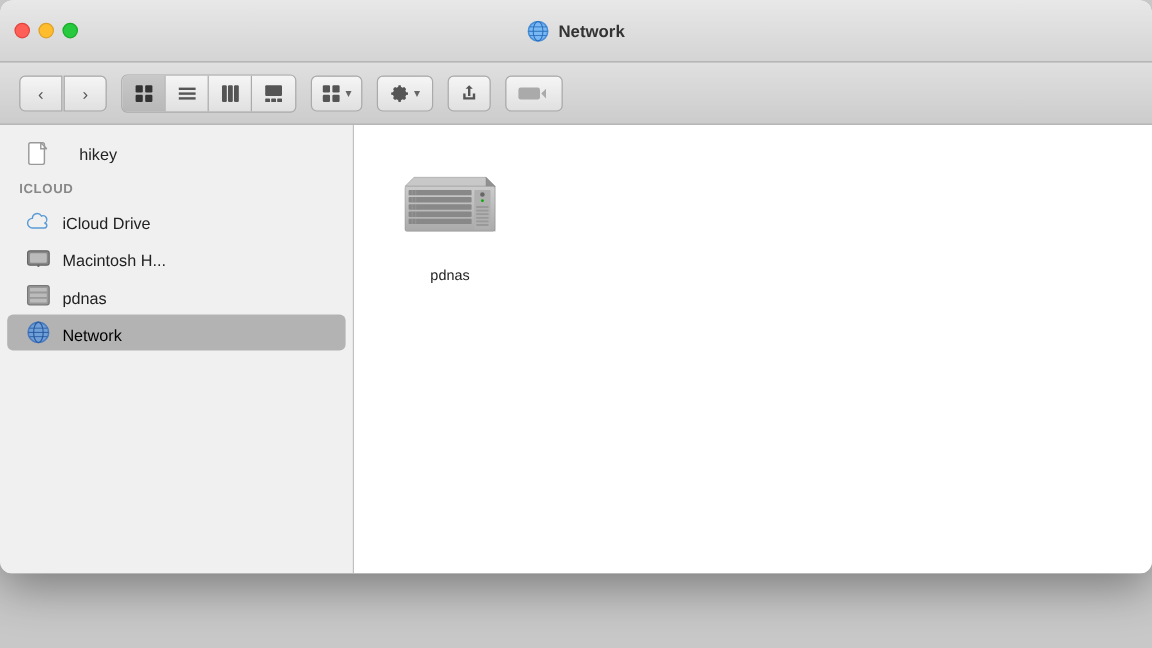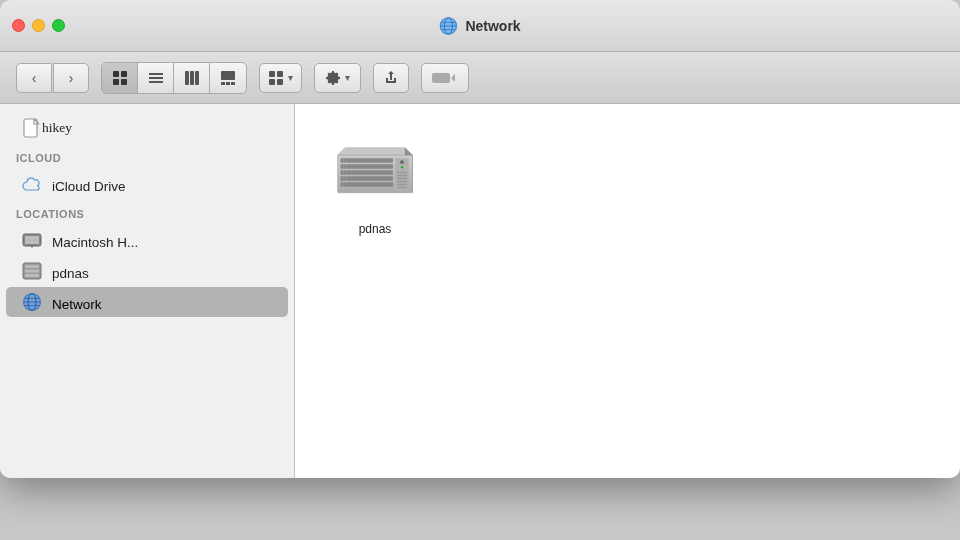--- a/index.html
+++ b/index.html
@@ -237,28 +237,27 @@
       font-size: 13.5px;
       white-space: nowrap;
       overflow: hidden;
       text-overflow: ellipsis;
     }
 
     
     .sidebar-top-item {
       display: flex;
       align-items: center;
-      gap: 0;
+      gap: 24px;
       padding: 5px 16px;
       cursor: pointer;
       border-radius: 5px;
       margin: 1px 6px;
       font-size: 13.5px;
       color: #222;
-      font-family: Liberation Serif, serif;
     }
 
     
     .file-content {
       flex: 1;
       background: #ffffff;
       padding: 30px;
       display: flex;
       flex-wrap: wrap;
       align-content: flex-start;
@@ -417,21 +416,20 @@
       <div class="sidebar-section-label">iCloud</div>
       <div class="sidebar-item">
         <div class="sidebar-item-icon">
           <svg width="20" height="16" viewBox="0 0 20 16" fill="none">
             <path d="M15 14H5a4 4 0 0 1 0-8 4 4 0 0 1 7.5-2A3 3 0 0 1 15 10a2 2 0 0 1 0 4z" stroke="#5b9bd5" stroke-width="1.2" fill="none"></path>
           </svg>
         </div>
         <span class="sidebar-item-label">iCloud Drive</span>
       </div>
 
-      <div class="sidebar-section-label">Locations</div>
       <div class="sidebar-item">
         <div class="sidebar-item-icon">
           <svg width="20" height="18" viewBox="0 0 20 18" fill="none">
             <rect x="1" y="3" width="18" height="12" rx="2" fill="#888" stroke="#666" stroke-width="1"></rect>
             <rect x="3" y="5" width="14" height="8" rx="1" fill="#bbb"></rect>
             <circle cx="10" cy="15.5" r="1" fill="#666"></circle>
           </svg>
         </div>
         <span class="sidebar-item-label">Macintosh H...</span>
       </div>

